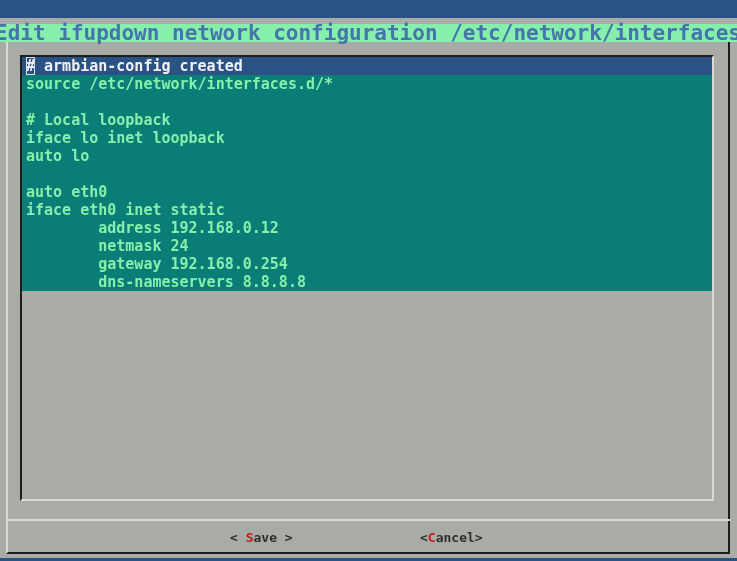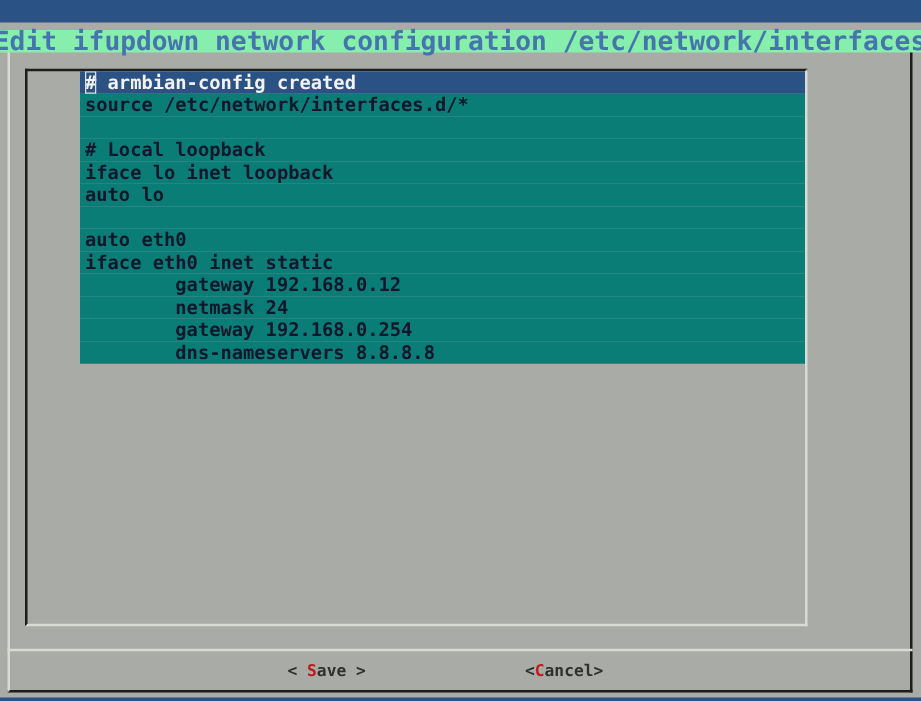--- a/index.html
+++ b/index.html
@@ -28,37 +28,36 @@
   }
   .dialog-title {
     position: absolute; top: -11px; left: 50%; transform: translateX(-50%);
     background: #86efac;
     padding: 0 9px;
     font-size: 21px; font-weight: bold; line-height: 18px;
     color: #4674ad;
     white-space: nowrap;
   }
   .editbox {
-    position: absolute; left: 12px; top: 20px; width: 626px; height: 446px;
+    position: absolute; left: 12px; top: 20px; width: 694px; height: 446px;
     border-top: 2px solid #1d1d1d;
     border-left: 2px solid #1d1d1d;
     border-right: 2px solid #d8dad4;
     border-bottom: 2px solid #d8dad4;
     background: #a9aba6;
     overflow: hidden;
-    padding-left: 42px;
   }
   .line {
     height: 18px;
     line-height: 18px;
     font-size: 15px; font-weight: bold;
     white-space: pre;
     padding-left: 4px;
     background: #0b7d77;
-    color: #0f172a;
+    color: #86efac;
   }
   .line.hl {
     background: #2b5284;
     color: #f2f2f2;
   }
   .cursor {
     display: inline-block;
     outline: 1px solid #d8e4e2;
     outline-offset: -1px;
   }
@@ -93,21 +92,21 @@
     <div>
         <div class="line hl"><span class="cursor">#</span> armbian-config created</div>
         <div class="line">source /etc/network/interfaces.d/*</div>
         <div class="line"></div>
         <div class="line"># Local loopback</div>
         <div class="line">iface lo inet loopback</div>
         <div class="line">auto lo</div>
         <div class="line"></div>
         <div class="line">auto eth0</div>
         <div class="line">iface eth0 inet static</div>
-        <div class="line">        gateway 192.168.0.12</div>
+        <div class="line">        address 192.168.0.12</div>
         <div class="line">        netmask 24</div>
         <div class="line">        gateway 192.168.0.254</div>
         <div class="line">        dns-nameservers 8.8.8.8</div>
       </div>
   </div>
 
   <div class="separator"></div>
 
   <button class="btn btn-save"><span>&lt; </span><span class="accent">S</span><span>ave &gt;</span></button>
 

